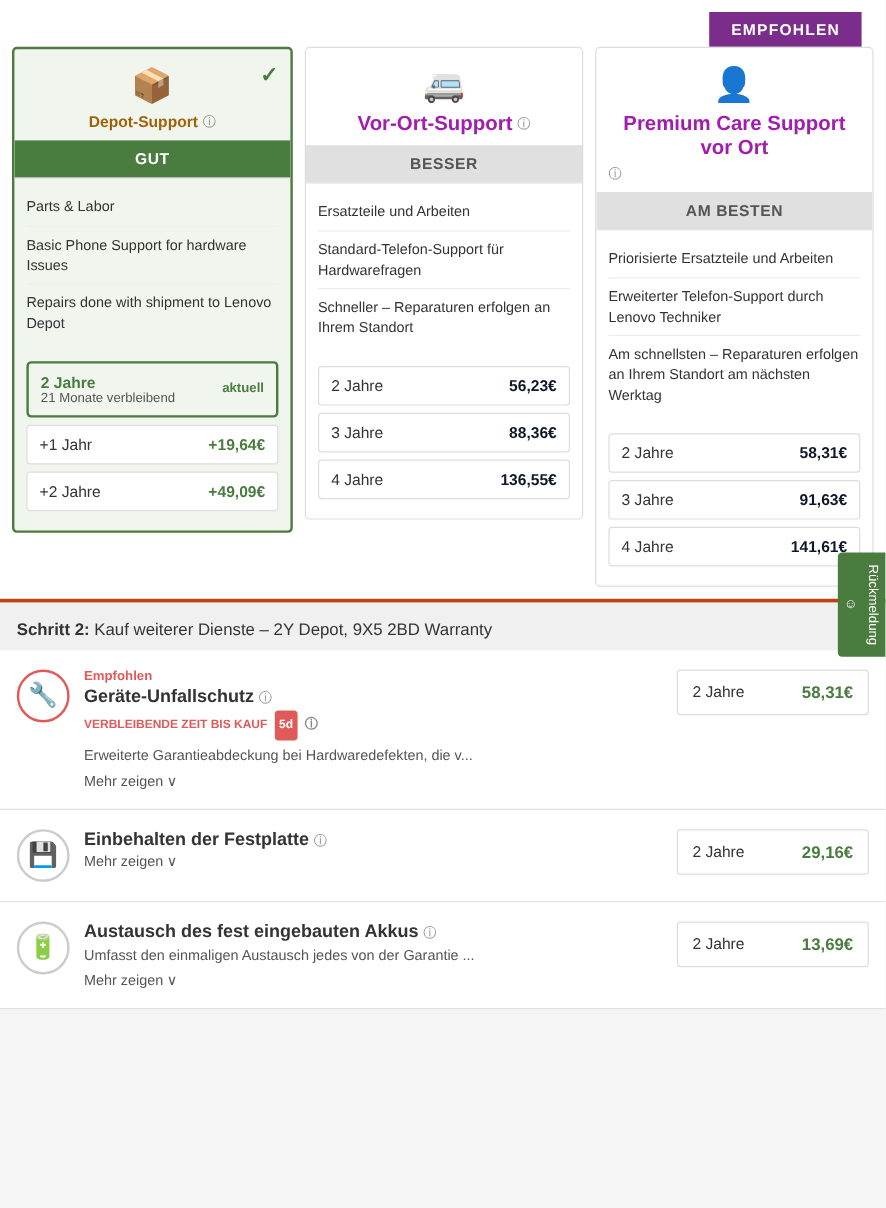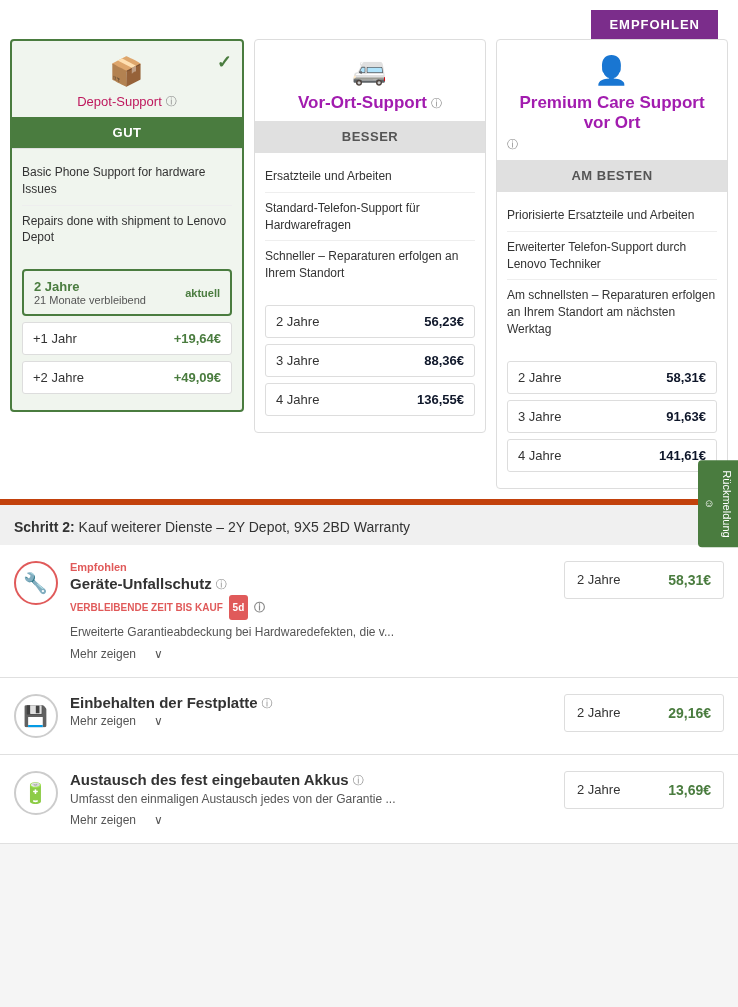--- a/index.html
+++ b/index.html
@@ -10,21 +10,21 @@
     
     .step1 { padding: 10px; background: #fff; }
     .plans-row { display: flex; gap: 10px; align-items: flex-start; }
 
     
     .plan-card { flex: 1; border: 1px solid #ddd; border-radius: 4px; overflow: hidden; background: #fff; position: relative; }
     .plan-card.selected { border: 2px solid #4a7c3f; background: #f0f5ee; }
 
     .plan-header { padding: 14px 10px 8px; text-align: center; }
     .plan-icon { font-size: 28px; color: #4a7c3f; margin-bottom: 6px; }
-    .plan-name { font-size: 13px; color: #be185d; font-weight: 400; text-align: center; }
+    .plan-name { font-size: 13px; color: #a16207; font-weight: 700; text-align: center; }
     .plan-name-neutral { font-size: 17px; color: #a21caf; font-weight: 700; }
     .info-icon { font-size: 11px; color: #888; cursor: pointer; }
 
     .plan-badge { padding: 8px; text-align: center; font-weight: 700; font-size: 13px; letter-spacing: 0.5px; }
     .badge-green { background: #4a7c3f; color: #fff; }
     .badge-gray { background: #e0e0e0; color: #555; }
 
     .plan-features { padding: 8px 10px; border-top: 1px solid #e0e0e0; }
     .feature-item { padding: 7px 0; font-size: 12px; border-bottom: 1px solid #eee; line-height: 1.4; }
     .feature-item:last-child { border-bottom: none; }
@@ -34,33 +34,33 @@
     .price-current { background: #f0f5ee; border: 2px solid #4a7c3f; border-radius: 4px; padding: 8px 10px; margin-bottom: 6px; }
     .price-current-label { font-size: 13px; font-weight: 700; color: #4a7c3f; }
     .price-current-sub { font-size: 11px; color: #555; }
     .price-current-badge { font-size: 11px; color: #4a7c3f; font-weight: 700; }
     .price-amount { color: #0f172a; font-weight: 700; font-size: 13px; }
     .price-add { color: #4a7c3f; font-weight: 700; }
 
     .checkmark { position: absolute; top: 10px; right: 10px; color: #4a7c3f; font-size: 18px; font-weight: 700; }
 
     
-    .step2-header { background: #f0f0f0; padding: 14px 14px 10px; border-top: 6px solid #c2410c; }
+    .step2-header { background: #f0f0f0; padding: 14px 14px 10px; border-top: 3px solid #c2410c; }
     .step2-title { font-size: 14px; font-weight: 400; color: #333; }
     .step2-title strong { font-weight: 700; }
 
     .service-item { display: flex; align-items: flex-start; padding: 16px 14px; border-bottom: 1px solid #e0e0e0; background: #fff; gap: 12px; }
     .service-icon-wrap { width: 44px; height: 44px; border-radius: 50%; border: 2px solid #ccc; display: flex; align-items: center; justify-content: center; flex-shrink: 0; font-size: 20px; color: #555; }
     .service-icon-red { border-color: #e05a5a; color: #e05a5a; }
     .service-content { flex: 1; }
     .service-label-emp { font-size: 11px; color: #e05a5a; font-weight: 700; margin-bottom: 2px; }
     .service-title { font-size: 15px; font-weight: 700; color: #333; margin-bottom: 3px; }
     .service-warning { font-size: 10px; color: #e05a5a; font-weight: 700; margin-bottom: 4px; }
     .service-desc { font-size: 12px; color: #555; margin-bottom: 6px; line-height: 1.4; }
-    .mehr-zeigen { font-size: 12px; color: #555; cursor: pointer; display: flex; align-items: center; gap: 18px; }
+    .mehr-zeigen { font-size: 12px; color: #555; cursor: pointer; display: flex; align-items: center; gap: 3px; }
     .service-price-block { min-width: 160px; text-align: left; border: 1px solid #ddd; border-radius: 3px; padding: 10px 12px; display: flex; justify-content: space-between; align-items: center; }
     .service-years { font-size: 13px; color: #333; }
     .service-price { font-size: 14px; color: #4a7c3f; font-weight: 700; }
 
     
     .feedback-tab { position: fixed; right: 0; top: 50%; transform: translateY(-50%); background: #4a7c3f; color: #fff; writing-mode: vertical-rl; text-orientation: mixed; padding: 10px 5px; font-size: 11px; border-radius: 4px 0 0 4px; cursor: pointer; display: flex; flex-direction: column; align-items: center; gap: 6px; z-index: 100; }
 
     .badge-5d { background: #e05a5a; color: #fff; font-size: 10px; font-weight: 700; padding: 7px 4px; border-radius: 3px; display: inline-block; margin: 0 3px; }
 
     .top-banner-row { display: flex; justify-content: flex-end; }
@@ -83,20 +83,21 @@
         <div class="checkmark">✓</div>
         <div class="plan-header">
           <div class="plan-icon">📦</div>
           <div style="display:flex;align-items:center;justify-content:center;gap:4px;">
             <span class="plan-name">Depot-Support</span>
             <span class="info-icon">ⓘ</span>
           </div>
         </div>
         <div class="plan-badge badge-green">GUT</div>
         <div class="plan-features">
+          <div class="feature-item">Parts &amp; Labor</div>
           <div class="feature-item">Basic Phone Support for hardware Issues</div>
           <div class="feature-item">Repairs done with shipment to Lenovo Depot</div>
         </div>
         <div class="plan-prices">
           <div class="price-current">
             <div style="display:flex;justify-content:space-between;align-items:center;">
               <div>
                 <div class="price-current-label">2 Jahre</div>
                 <div class="price-current-sub">21 Monate verbleibend</div>
               </div>

